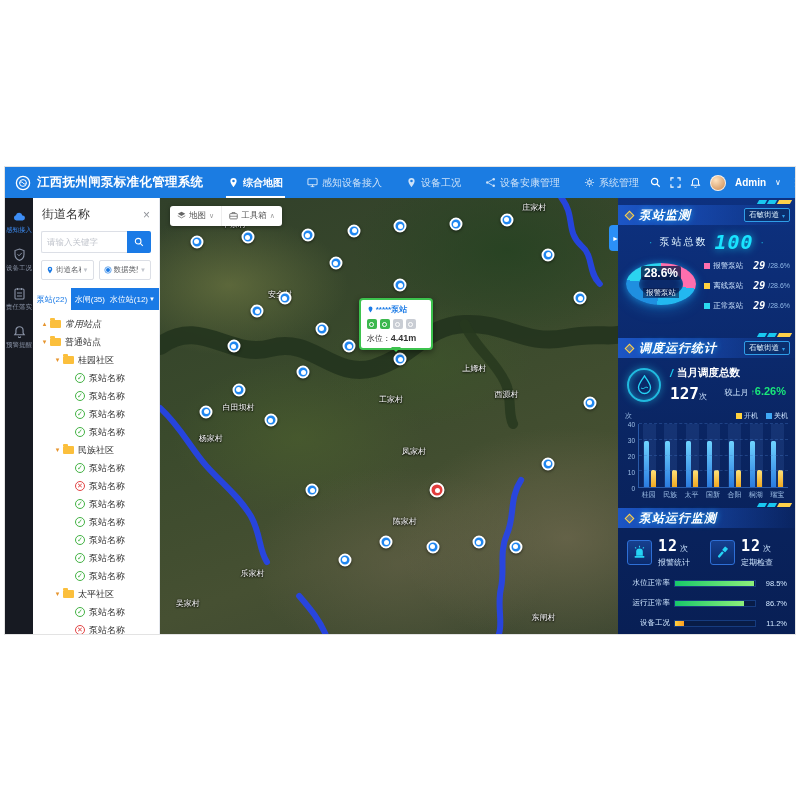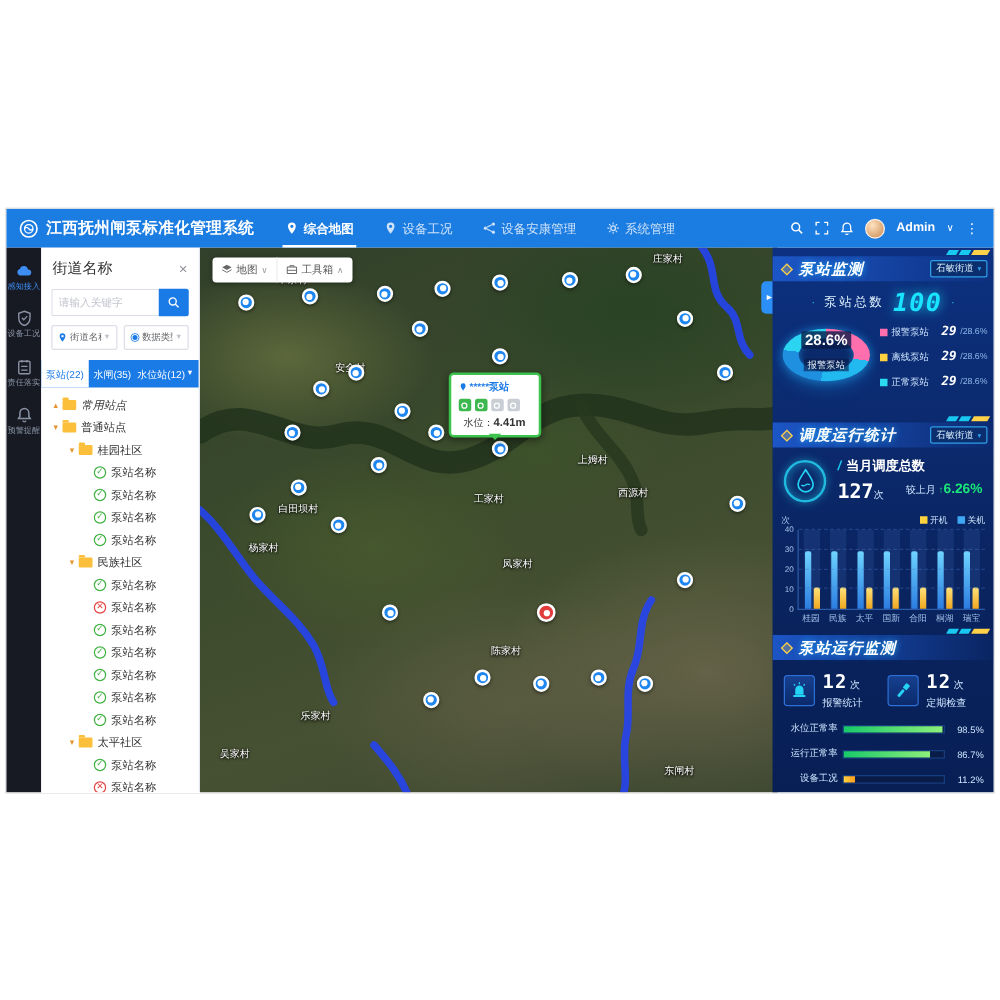--- a/index.html
+++ b/index.html
@@ -73,21 +73,21 @@
   .rivers{position:absolute;inset:0;width:100%;height:100%;}
   .vlabel{position:absolute;font-size:8px;color:#fff;text-shadow:0 0 2px #000,0 1px 2px rgba(0,0,0,.9);transform:translate(-50%,-50%);white-space:nowrap;z-index:3;}
   .marker{position:absolute;width:13px;height:13px;border-radius:50%;background:#1f86f0;border:2px solid #fff;box-shadow:0 1px 3px rgba(0,0,0,.55);transform:translate(-50%,-50%);cursor:pointer;z-index:4;}
   .marker::after{content:"";position:absolute;left:50%;top:50%;width:5px;height:5px;border-radius:50%;background:#fff;transform:translate(-50%,-50%);}
   .marker.red{background:#e23d3d;width:15px;height:15px;z-index:5;}
   .map-ctrl{position:absolute;left:10px;top:8px;height:20px;background:#fff;border-radius:3px;box-shadow:0 1px 4px rgba(0,0,0,.35);display:flex;align-items:center;font-size:8.5px;color:#555;z-index:8;}
   .mc-btn{display:flex;align-items:center;gap:3px;padding:0 7px;height:100%;cursor:pointer;}
   .mc-btn+.mc-btn{border-left:1px solid #eee;}
   .mc-btn svg{width:9px;height:9px;color:#666;}
   .mc-cv{font-size:7px;color:#999;}
-  .popup{position:absolute;left:43%;top:23%;width:74px;background:#fff;border:2px solid #3cc24d;border-radius:4px;padding:4px 6px;box-shadow:0 2px 6px rgba(0,0,0,.45);z-index:9;text-align:center;}
+  .popup{position:absolute;left:43%;top:23%;width:74px;background:#fff;border:2px solid #3cc24d;border-radius:4px;padding:4px 6px;box-shadow:0 2px 6px rgba(0,0,0,.45);z-index:9;}
   .popup::after{content:"";position:absolute;left:30px;bottom:-9px;border:5px solid transparent;border-top-color:#3cc24d;}
   .pp-title{font-size:8px;color:#1a7ae6;font-weight:bold;display:flex;gap:2px;align-items:center;white-space:nowrap;}
   .pp-title svg{width:7px;height:7px;flex:none;}
   .pp-icons{display:flex;gap:3px;margin:4px 0;}
   .ppi{width:10px;height:10px;border-radius:2px;position:relative;}
   .ppi::after{content:"";position:absolute;inset:2.5px;border:1px solid #fff;border-radius:50%;}
   .ppi.on{background:#3cb84e;}
   .ppi.off{background:#c9cdd4;}
   .pp-water{font-size:8px;color:#333;white-space:nowrap;}
   .pp-water b{font-size:9px;}
@@ -189,20 +189,29 @@
         <span class="app-title">江西抚州闸泵标准化管理系统</span>
       </div>
       <nav class="nav">
           <div class="nav-item active">
             <span class="nav-ic">
               <svg viewBox="0 0 12 12">
                 <path d="M6 1a3.4 3.4 0 0 0-3.4 3.4C2.6 7 6 11 6 11s3.4-4 3.4-6.6A3.4 3.4 0 0 0 6 1zm0 4.8a1.4 1.4 0 1 1 0-2.8 1.4 1.4 0 0 1 0 2.8z" fill="currentColor"></path>
               </svg>
             </span>
             <span>综合地图</span>
+          </div>
+          <div class="nav-item">
+            <span class="nav-ic">
+              <svg viewBox="0 0 12 12">
+                <rect x="1" y="2" width="10" height="6.5" rx="1" fill="none" stroke="currentColor" stroke-width="1.1"></rect>
+                <path d="M4 10.5h4M6 8.5v2" stroke="currentColor" stroke-width="1"></path>
+              </svg>
+            </span>
+            <span>感知设备接入</span>
           </div>
           <div class="nav-item">
             <span class="nav-ic">
               <svg viewBox="0 0 12 12">
                 <path d="M6 1a3.4 3.4 0 0 0-3.4 3.4C2.6 7 6 11 6 11s3.4-4 3.4-6.6A3.4 3.4 0 0 0 6 1zm0 4.8a1.4 1.4 0 1 1 0-2.8 1.4 1.4 0 0 1 0 2.8z" fill="currentColor"></path>
               </svg>
             </span>
             <span>设备工况</span>
           </div>
           <div class="nav-item">

